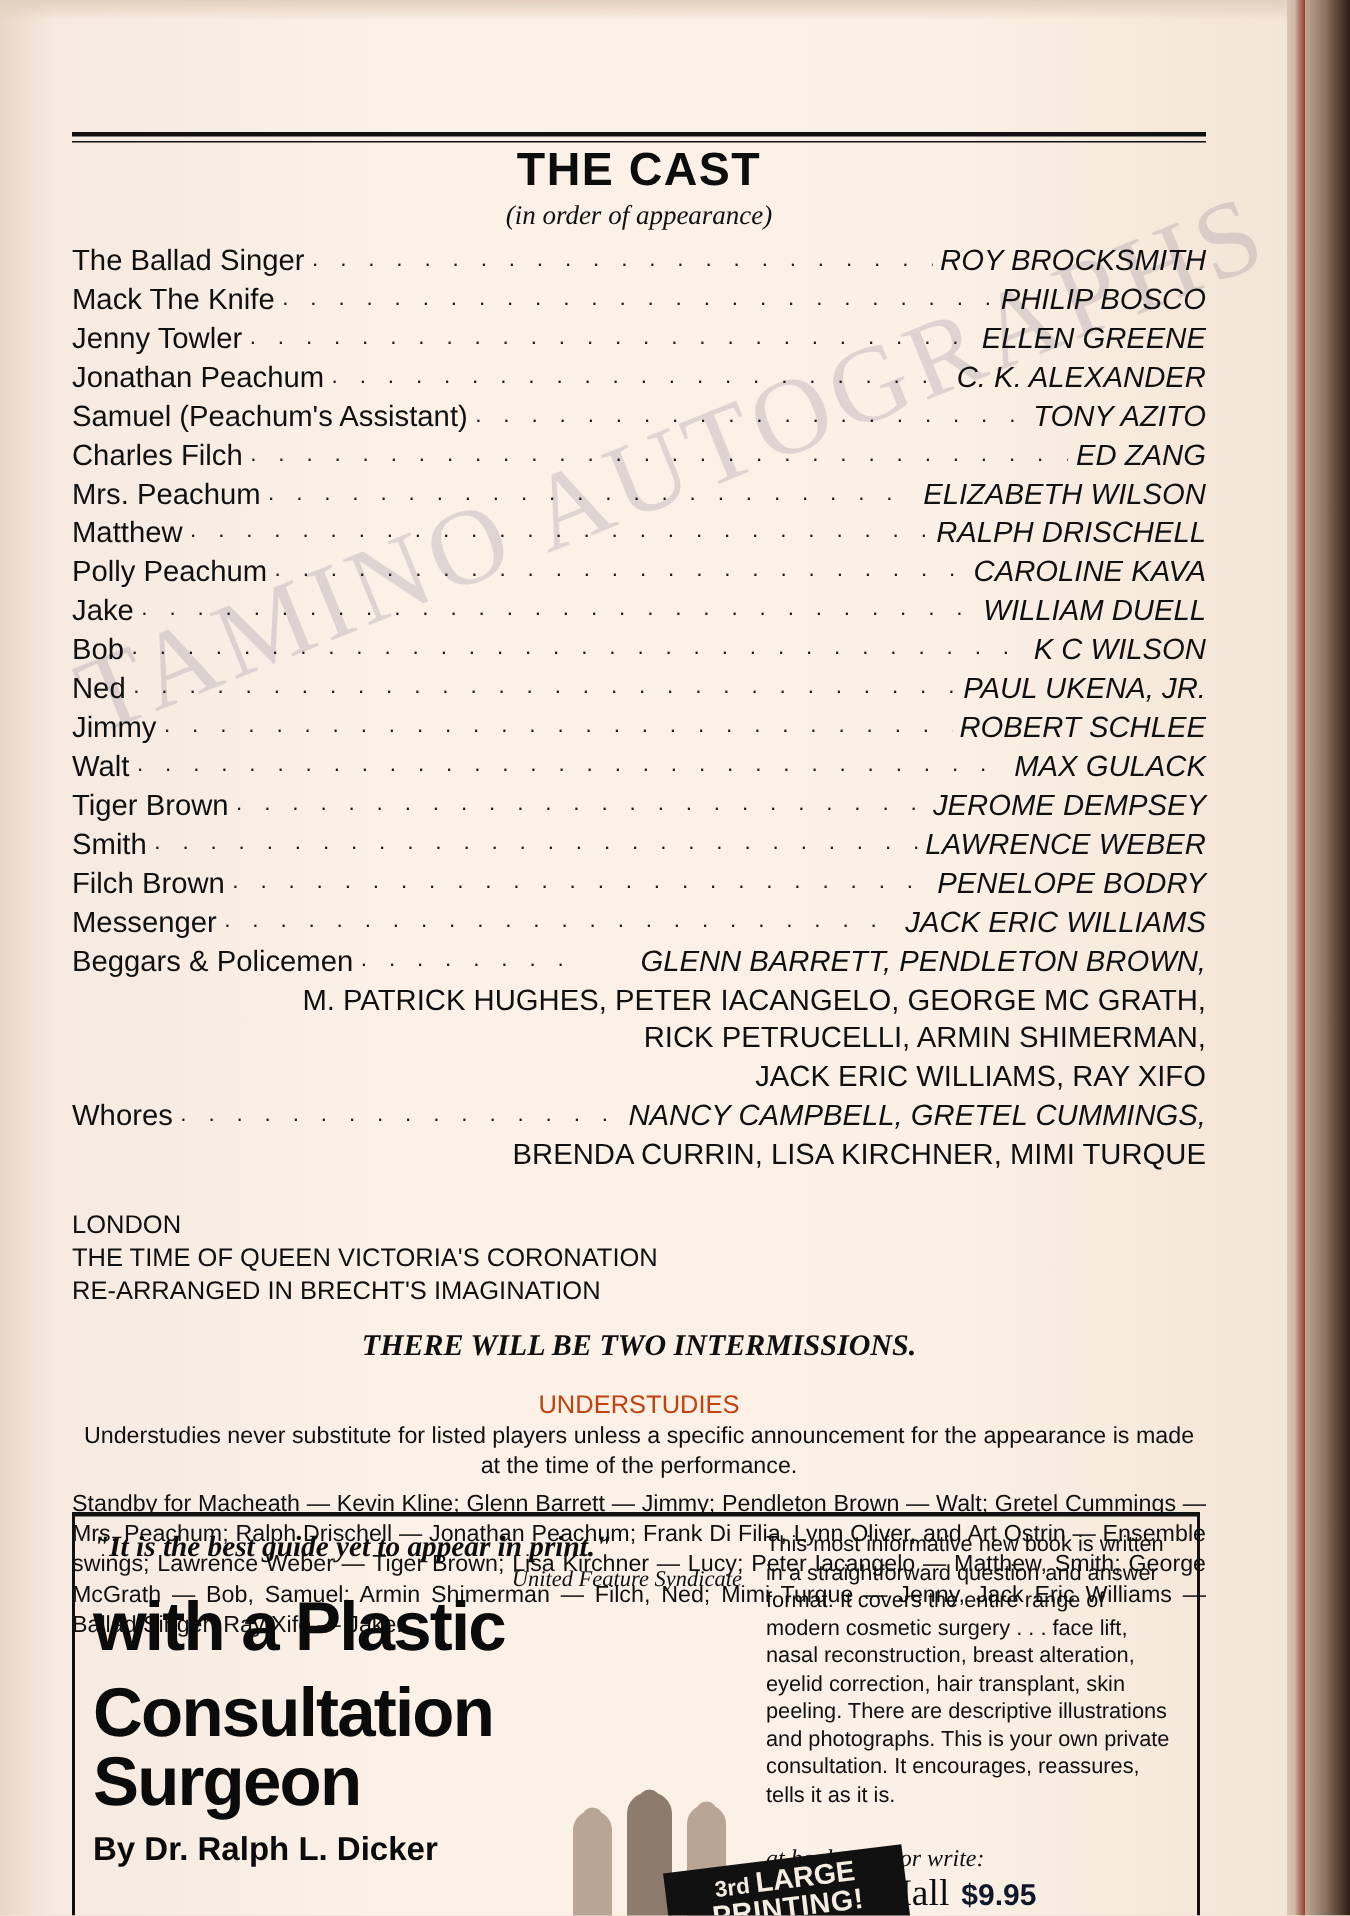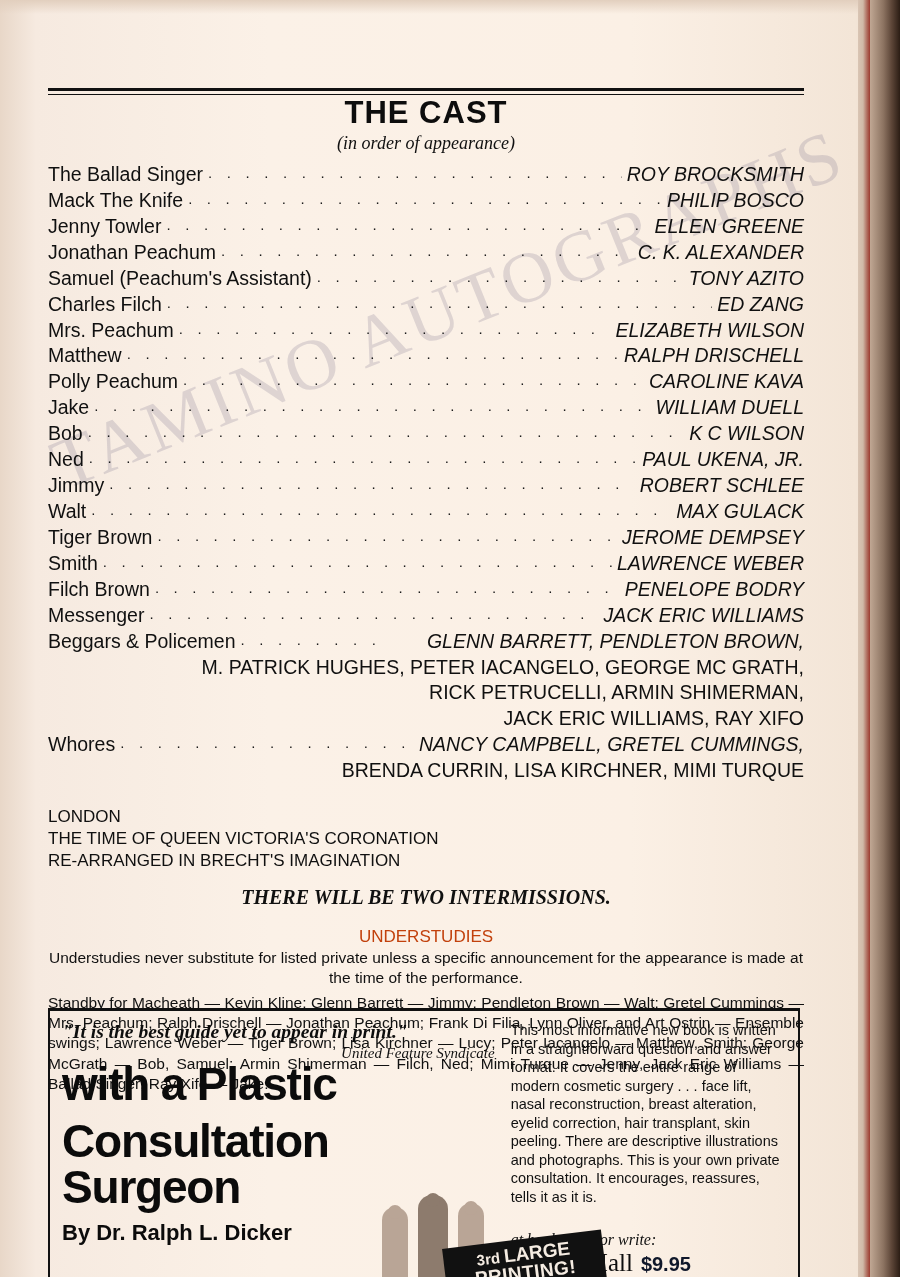--- a/index.html
+++ b/index.html
@@ -440,21 +440,21 @@
 
   <div class="place-block">
     <div>LONDON</div>
     <div>THE TIME OF QUEEN VICTORIA'S CORONATION</div>
     <div>RE-ARRANGED IN BRECHT'S IMAGINATION</div>
   </div>
 
   <div class="intermission">THERE WILL BE TWO INTERMISSIONS.</div>
 
   <div class="understudies-head">UNDERSTUDIES</div>
-  <div class="understudies-note">Understudies never substitute for listed private unless a specific announcement for the appearance is made at the time of the performance.</div>
+  <div class="understudies-note">Understudies never substitute for listed players unless a specific announcement for the appearance is made at the time of the performance.</div>
   <div class="understudies-body">Standby for Macheath — Kevin Kline; Glenn Barrett — Jimmy; Pendleton Brown — Walt; Gretel Cummings — Mrs. Peachum; Ralph Drischell — Jonathan Peachum; Frank Di Filia, Lynn Oliver, and Art Ostrin — Ensemble swings; Lawrence Weber — Tiger Brown; Lisa Kirchner — Lucy; Peter Iacangelo — Matthew, Smith; George McGrath — Bob, Samuel; Armin Shimerman — Filch, Ned; Mimi Turque — Jenny, Jack Eric Williams — Ballad Singer; Ray Xifo — Jake.</div>
 
   <div class="ad">
     <div class="ad-inner">
       <div class="ad-left">
         <div class="ad-quote">"It is the best guide yet to appear in print."</div>
         <div class="ad-quote-src">United Feature Syndicate</div>
         <div class="ad-title" style="margin-top:0">with a Plastic</div>
         <div class="ad-title">Consultation</div>
         <div class="ad-title" style="margin-top:0">Surgeon</div>

